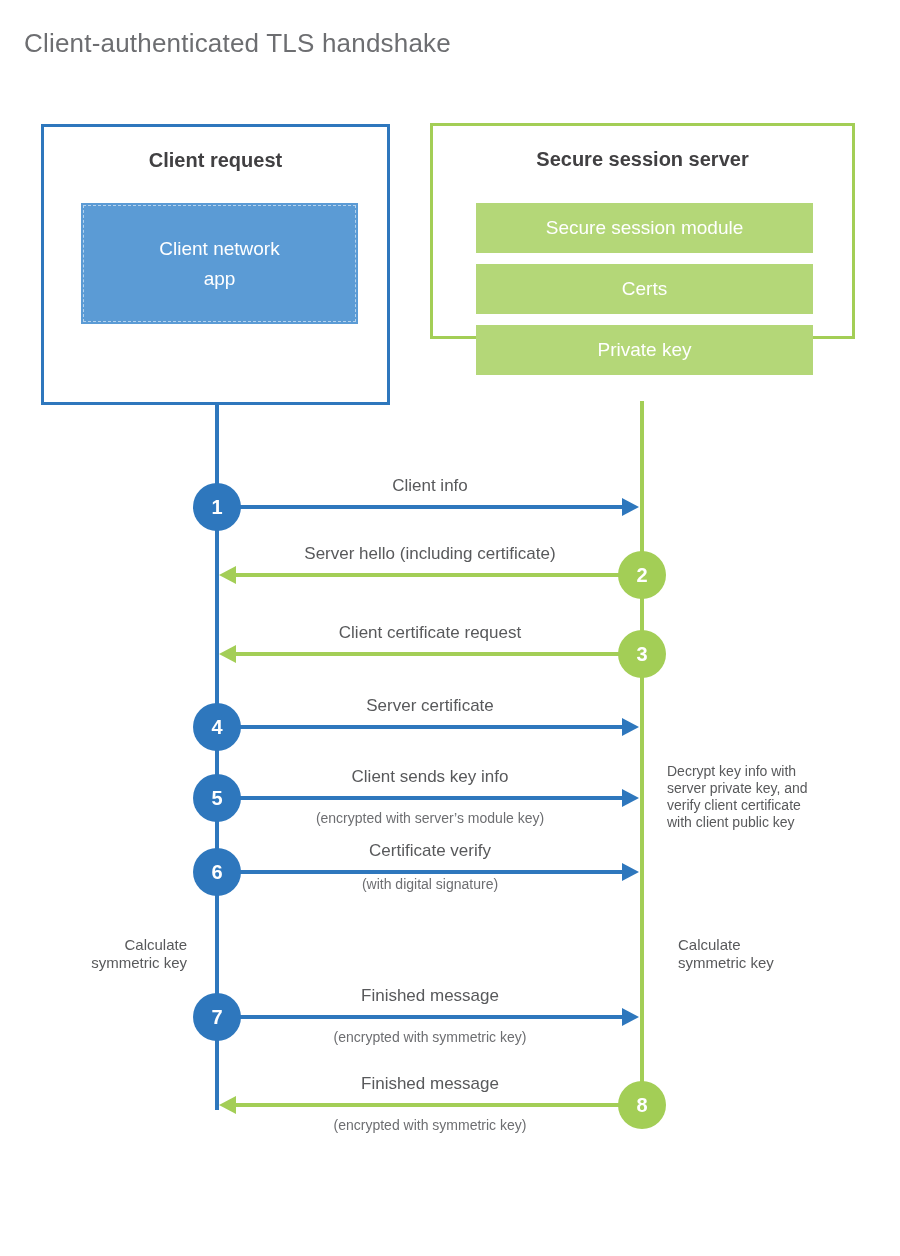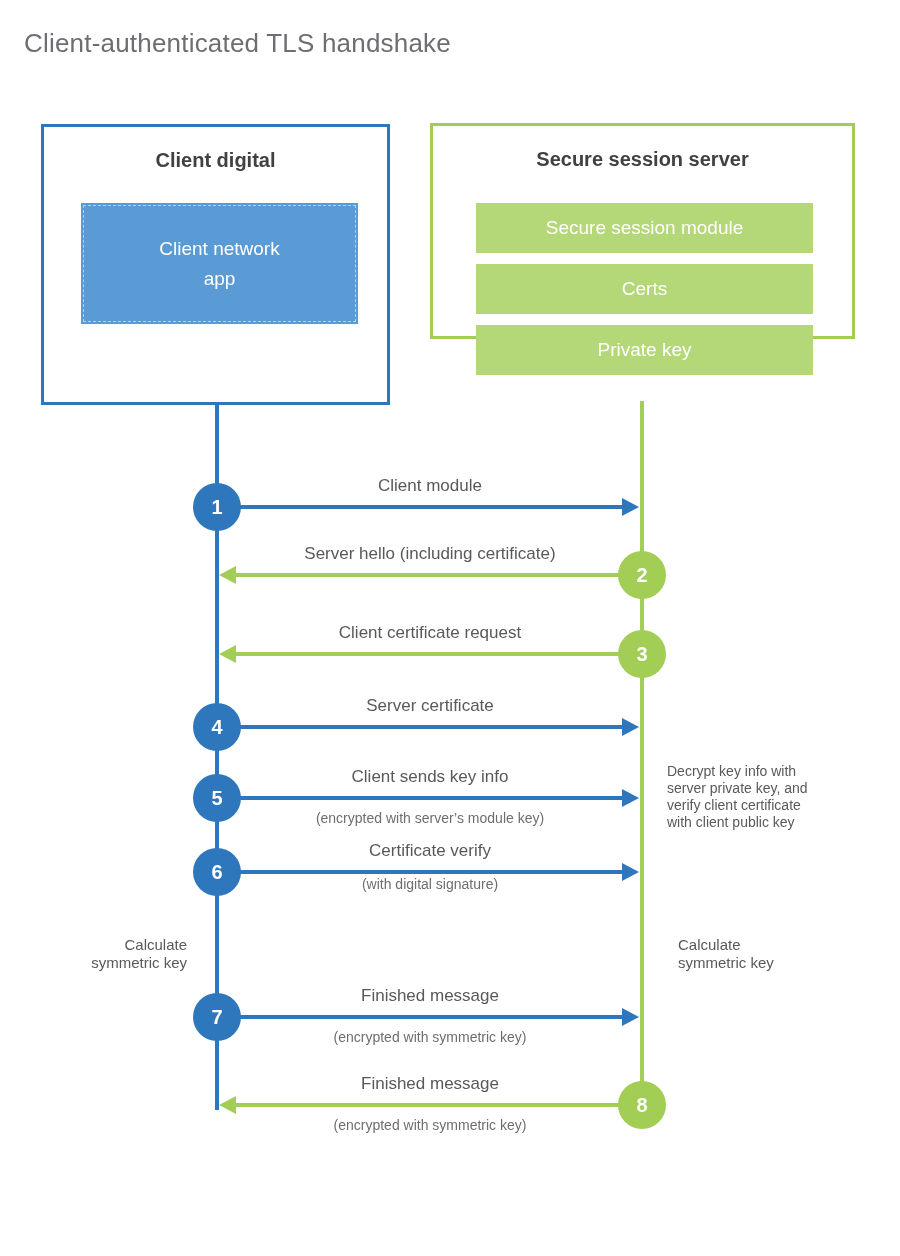--- a/index.html
+++ b/index.html
@@ -115,42 +115,42 @@
   .note-right-calc { left: 678px; top: 936px; width: 130px; text-align: left; }
 </style>
 </head>
 <body>
 
 <div class="canvas">
 
   <h1 class="title">Client-authenticated TLS handshake</h1>
 
   <div class="actor-box client-box">
-    <div class="actor-heading">Client digital</div>
+    <div class="actor-heading">Client request</div>
     <div class="app-box">Client network
 app</div>
   </div>
 
   <div class="actor-box server-box">
     <div class="actor-heading">Secure session server</div>
     <div class="server-modules" id="server-modules">
         <div class="module-bar">Secure session module</div>
         <div class="module-bar">Certs</div>
         <div class="module-bar">Private key</div>
       </div>
   </div>
 
   <div class="lifeline lifeline-client"></div>
   <div class="lifeline lifeline-server"></div>
 
   <div id="messages">
       <div class="num-circle blue" style="left: 193px; top: 483px;">1</div>
       <div class="msg-line blue" style="top: 505px; left: 217px; width: 407px;"></div>
       <div class="msg-head right blue" style="top: 498px; left: 622px;"></div>
-      <div class="msg-label" style="top: 475px;">Client module</div>
+      <div class="msg-label" style="top: 475px;">Client info</div>
       <div class="num-circle green" style="left: 618px; top: 551px;">2</div>
       <div class="msg-line green" style="top: 573px; left: 235px; width: 407px;"></div>
       <div class="msg-head left green" style="top: 566px; left: 219px;"></div>
       <div class="msg-label" style="top: 543px;">Server hello (including certificate)</div>
       <div class="num-circle green" style="left: 618px; top: 630px;">3</div>
       <div class="msg-line green" style="top: 652px; left: 235px; width: 407px;"></div>
       <div class="msg-head left green" style="top: 645px; left: 219px;"></div>
       <div class="msg-label" style="top: 622px;">Client certificate request</div>
       <div class="num-circle blue" style="left: 193px; top: 703px;">4</div>
       <div class="msg-line blue" style="top: 725px; left: 217px; width: 407px;"></div>

